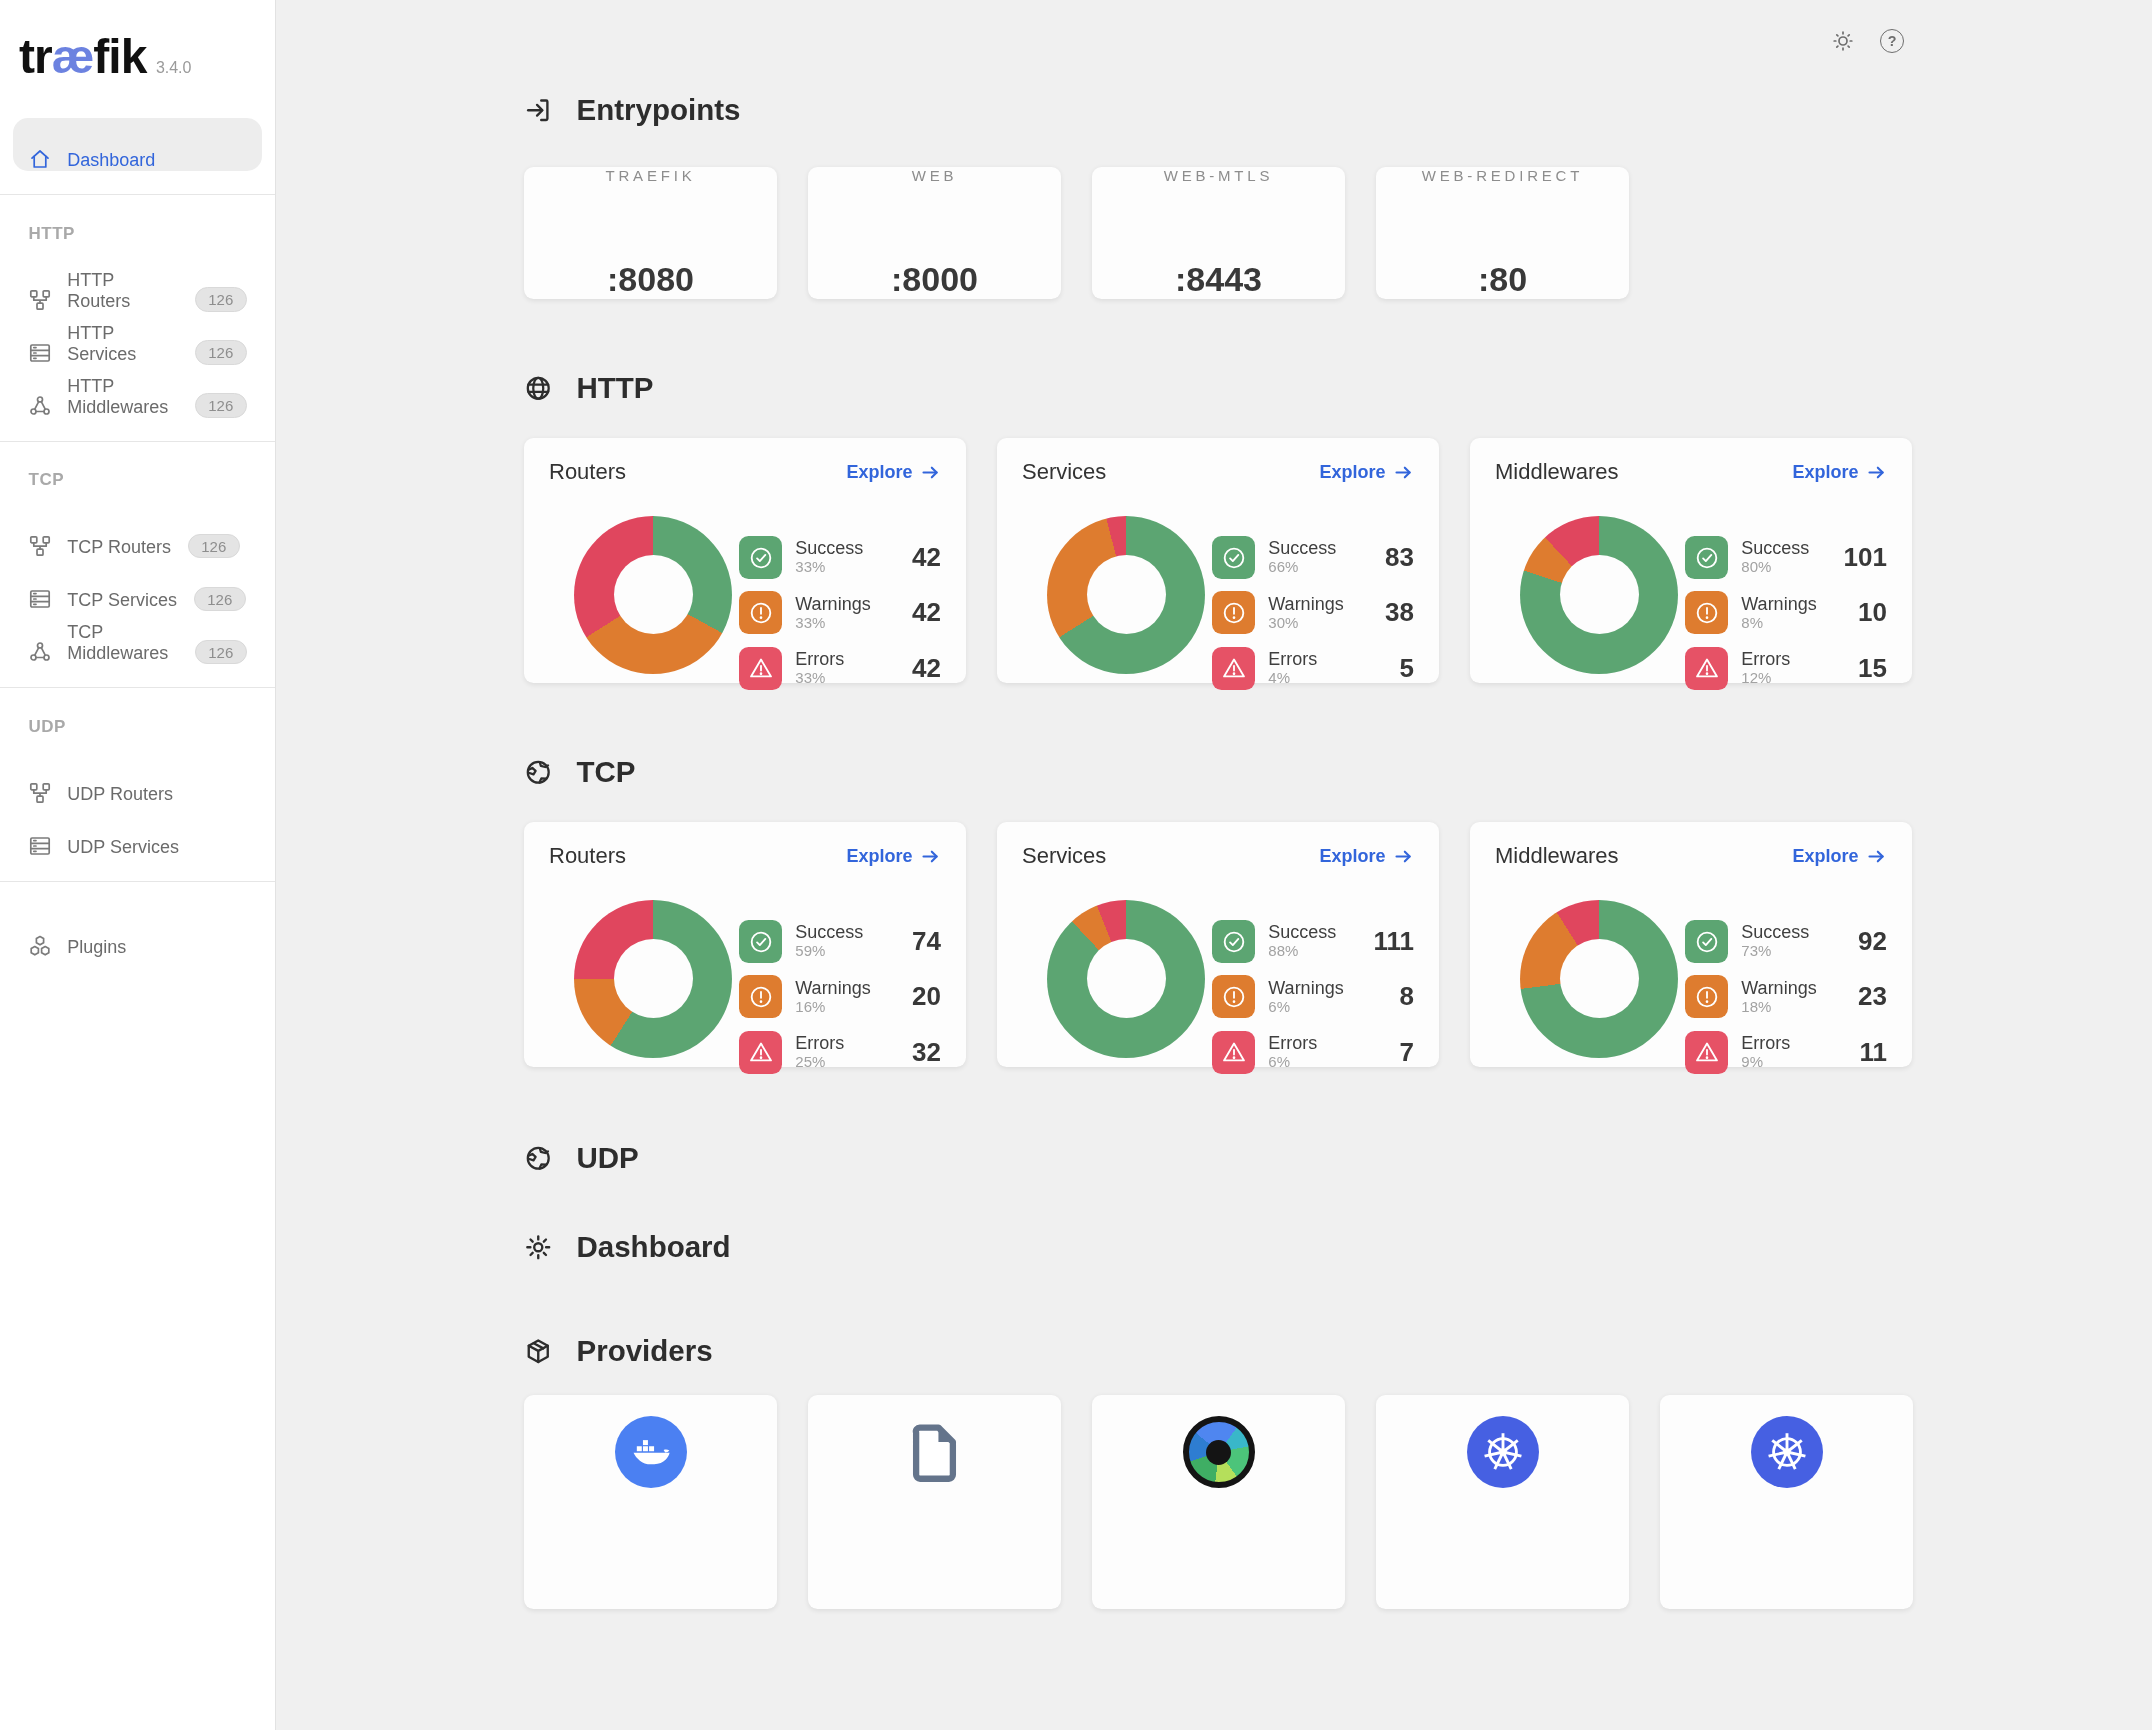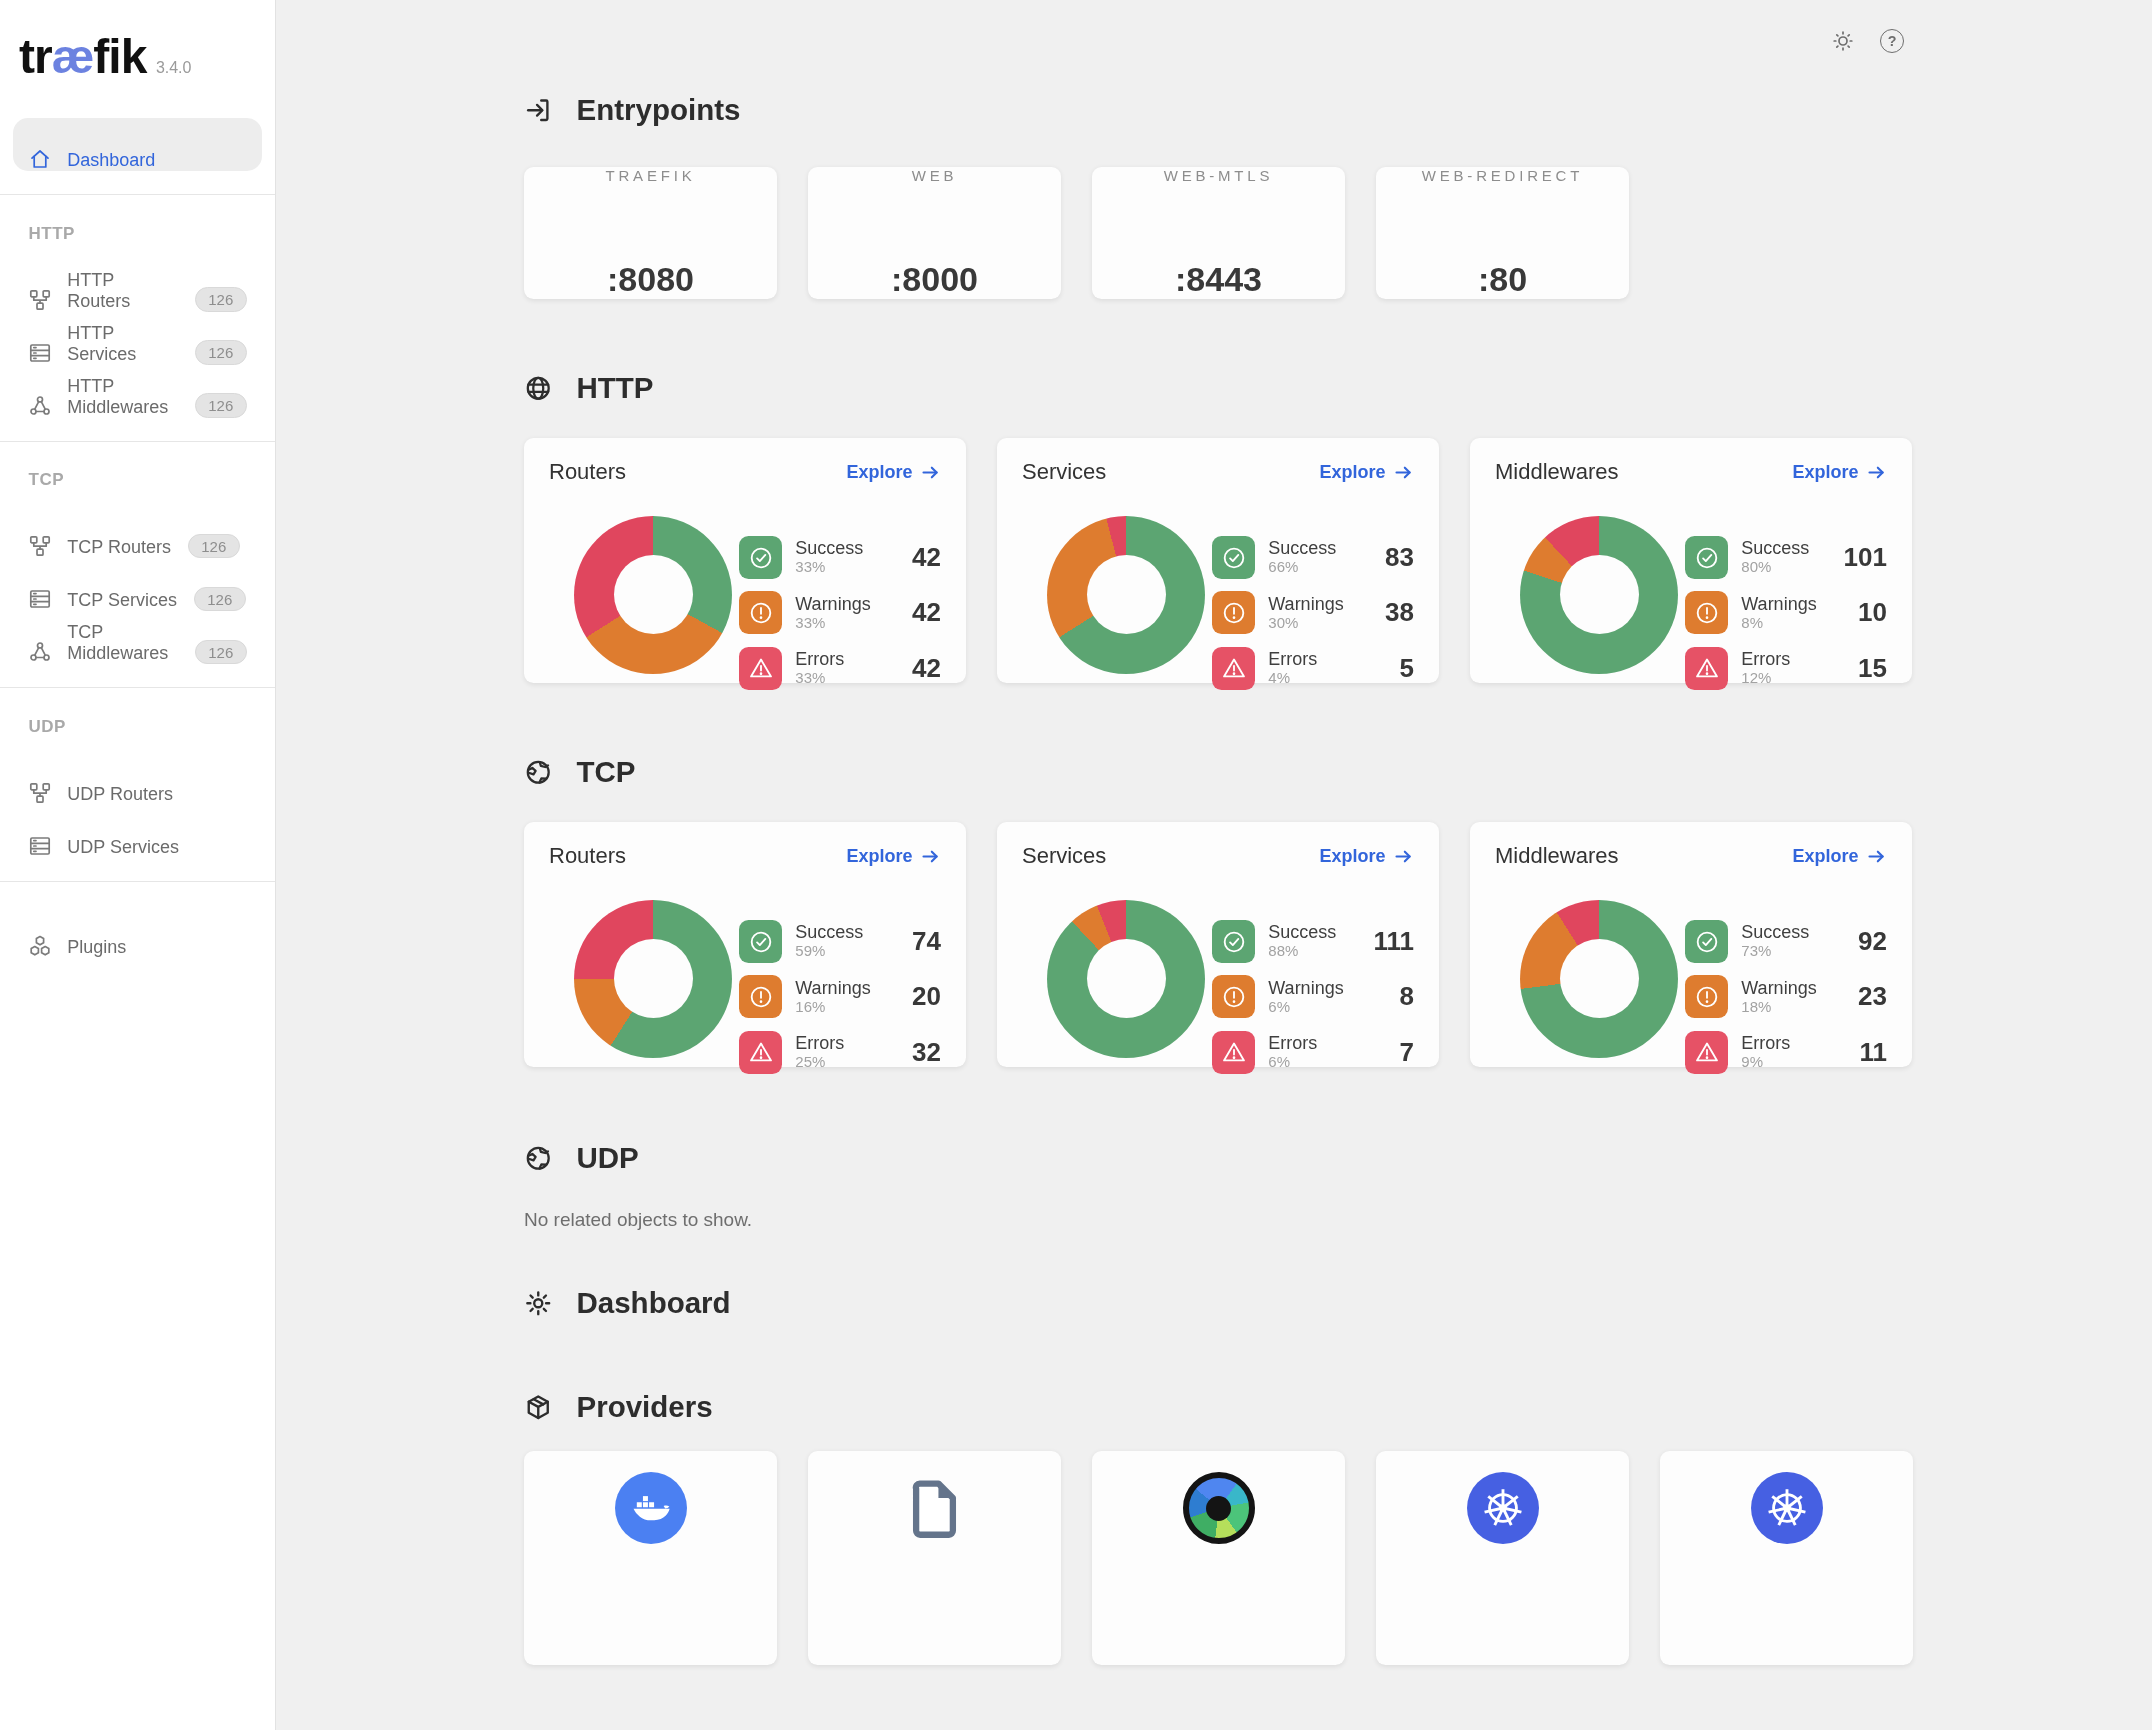--- a/index.html
+++ b/index.html
@@ -699,21 +699,20 @@
     </div>
   </section>
 
   <section class="section-udp">
     <div class="sec-head">
       <svg class="sec-ic" viewBox="0 0 30 30" width="28.5" height="28.5">
           <use href="#i-earth"></use>
         </svg>
       <span>UDP</span>
     </div>
-    <div class="empty-msg">No related objects to show.</div>
   </section>
 
   <section class="section-features">
     <div class="sec-head">
       <svg class="sec-ic" viewBox="0 0 30 30" width="28.5" height="28.5">
           <use href="#i-gear"></use>
         </svg>
       <span>Dashboard</span>
     </div>
   </section>

